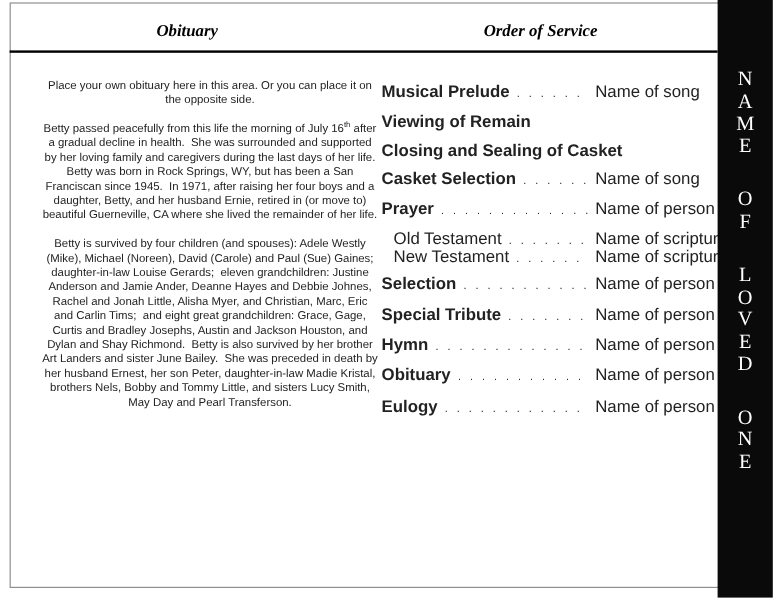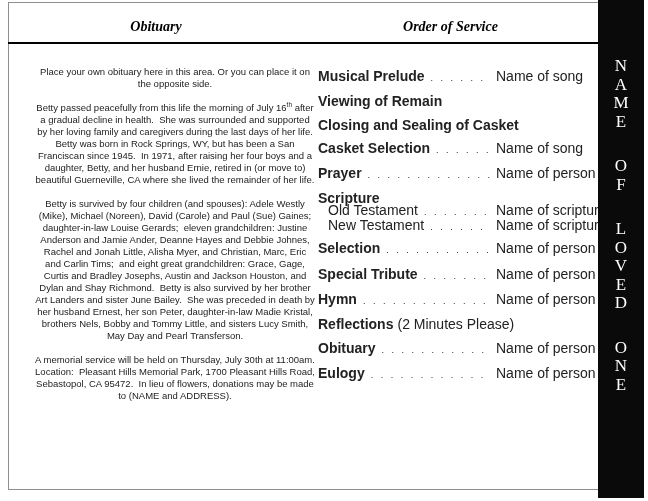--- a/index.html
+++ b/index.html
@@ -57,21 +57,20 @@
 <div class="frame"></div>
 
 <div class="title left">Obituary</div>
 <div class="title right">Order of Service</div>
 <div class="header-rule"></div>
 
 <div class="obituary" id="obituary-col">
     <p><span>Place your own obituary here in this area. Or you can place it on the opposite side.</span></p>
     <p><span>Betty passed peacefully from this life the morning of July 16</span><sup>th</sup><span> after a gradual decline in health.  She was surrounded and supported by her loving family and caregivers during the last days of her life.  Betty was born in Rock Springs, WY, but has been a San Franciscan since 1945.  In 1971, after raising her four boys and a daughter, Betty, and her husband Ernie, retired in (or move to) beautiful Guerneville, CA where she lived the remainder of her life.</span></p>
     <p><span>Betty is survived by four children (and spouses): Adele Westly (Mike), Michael (Noreen), David (Carole) and Paul (Sue) Gaines;  daughter-in-law Louise Gerards;  eleven grandchildren: Justine Anderson and Jamie Ander, Deanne Hayes and Debbie Johnes, Rachel and Jonah Little, Alisha Myer, and Christian, Marc, Eric and Carlin Tims;  and eight great grandchildren: Grace, Gage, Curtis and Bradley Josephs, Austin and Jackson Houston, and Dylan and Shay Richmond.  Betty is also survived by her brother Art Landers and sister June Bailey.  She was preceded in death by her husband Ernest, her son Peter, daughter-in-law Madie Kristal, brothers Nels, Bobby and Tommy Little, and sisters Lucy Smith, May Day and Pearl Transferson.</span></p>
-    <p><span>A memorial service will be held on Thursday, July 30th at 11:00am.  Location:  Pleasant Hills Memorial Park, 1700 Pleasant Hills Road, Sebastopol, CA 95472.  In lieu of flowers, donations may be made to (NAME and ADDRESS).</span></p>
   </div>
 
 <div class="service" id="service-col">
     <div class="svc-row">
       <span class="svc-label">Musical Prelude</span>
       <span class="svc-leader"></span>
       <span class="svc-value">Name of song</span>
     </div>
     <div class="svc-row">
       <span class="svc-label">Viewing of Remain</span>
@@ -83,23 +82,20 @@
       <span class="svc-label">Casket Selection</span>
       <span class="svc-leader"></span>
       <span class="svc-value">Name of song</span>
     </div>
     <div class="svc-row">
       <span class="svc-label">Prayer</span>
       <span class="svc-leader"></span>
       <span class="svc-value">Name of person</span>
     </div>
     <div class="svc-group">
-      <div class="svc-row">
-        <span class="svc-label">Scripture</span>
-      </div>
       <div class="svc-row sub">
         <span class="svc-label">Old Testament</span>
         <span class="svc-leader"></span>
         <span class="svc-value">Name of scripture</span>
       </div>
       <div class="svc-row sub">
         <span class="svc-label">New Testament</span>
         <span class="svc-leader"></span>
         <span class="svc-value">Name of scripture</span>
       </div>
@@ -111,24 +107,20 @@
     </div>
     <div class="svc-row">
       <span class="svc-label">Special Tribute</span>
       <span class="svc-leader"></span>
       <span class="svc-value">Name of person</span>
     </div>
     <div class="svc-row">
       <span class="svc-label">Hymn</span>
       <span class="svc-leader"></span>
       <span class="svc-value">Name of person</span>
-    </div>
-    <div class="svc-row">
-      <span class="svc-label">Reflections</span>
-      <span class="svc-suffix">(2 Minutes Please)</span>
     </div>
     <div class="svc-row">
       <span class="svc-label">Obituary</span>
       <span class="svc-leader"></span>
       <span class="svc-value">Name of person</span>
     </div>
     <div class="svc-row">
       <span class="svc-label">Eulogy</span>
       <span class="svc-leader"></span>
       <span class="svc-value">Name of person</span>

